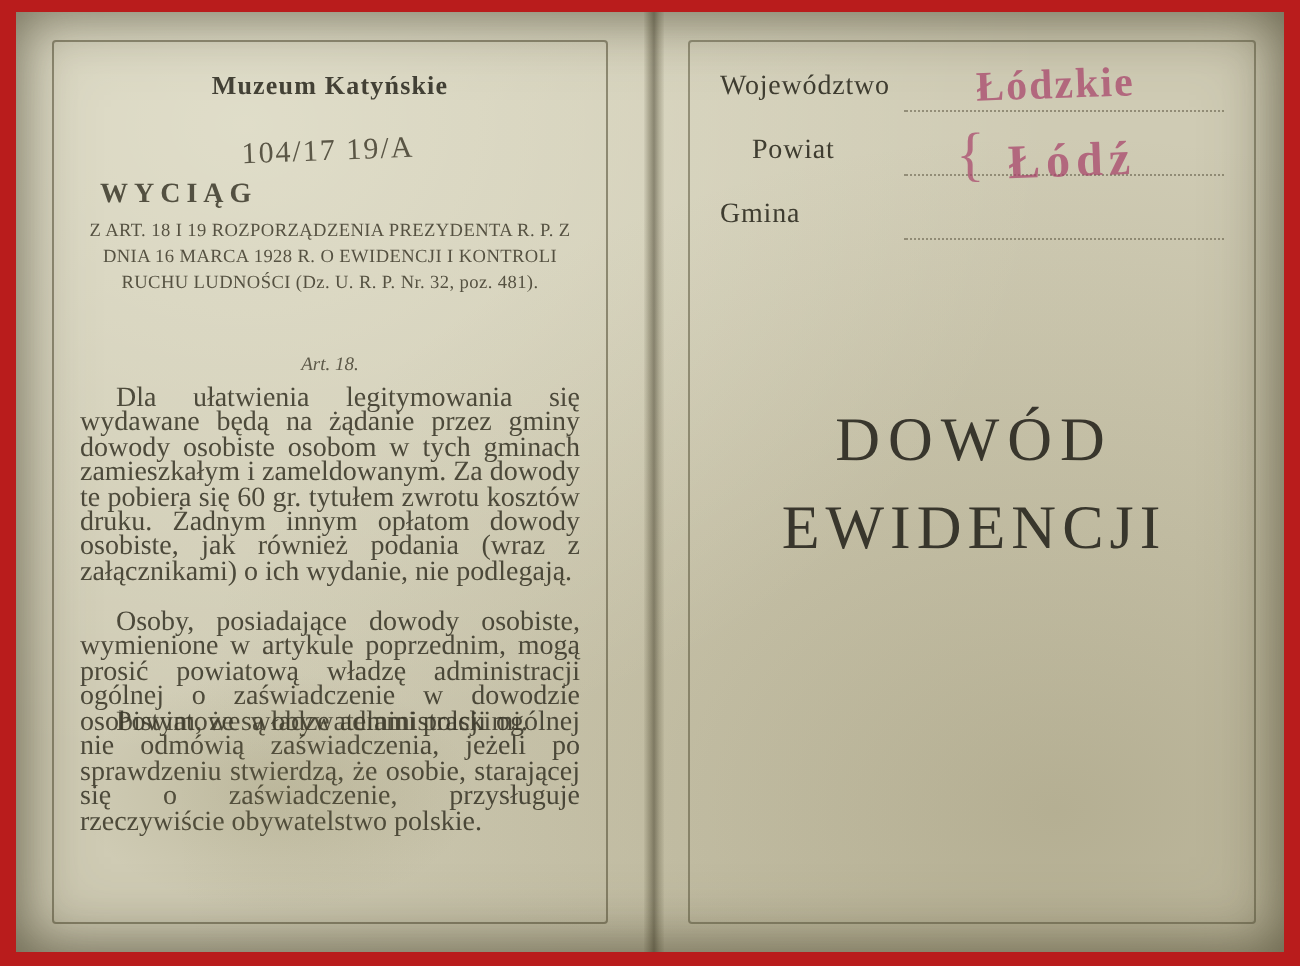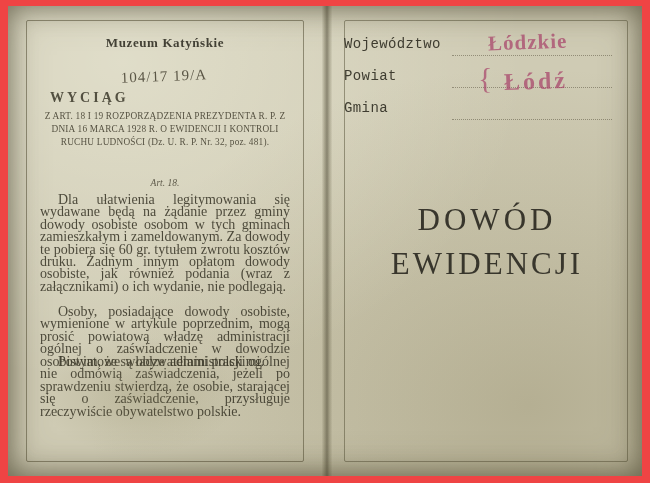--- a/index.html
+++ b/index.html
@@ -10,21 +10,21 @@
   body {
     width: 650px;
     height: 483px;
     overflow: hidden;
     font-family: "Liberation Serif", serif;
   }
   #doc {
     position: relative;
     width: 650px;
     height: 483px;
-    background: #ef4444;
+    background: #b91c1c;
   }
   
   .card {
     position: absolute;
     left: 8px;
     top: 6px;
     width: 634px;
     height: 470px;
     background: #cfcbb4;
     box-shadow: inset 0 0 40px rgba(90,85,60,0.45);
@@ -153,29 +153,28 @@
     text-indent: 18px;
     opacity: 0.88;
   }
   .para.p1 { top: 188px; }
   .para.p2 { top: 300px; }
   .para.p3 { top: 350px; }
 
   
   .field {
     position: absolute;
-    left: 12px;
+    left: 28px;
     font-size: 14px;
     color: #2f2d22;
     letter-spacing: 0.4px;
     opacity: 0.9;
-    font-family: Liberation Mono, monospace;
   }
   .field.f1 { top: 30px; }
-  .field.f2 { top: 62px; }
+  .field.f2 { top: 62px; margin-left: 16px; }
   .field.f3 { top: 94px; }
   .fieldline {
     position: absolute;
     left: 120px;
     width: 160px;
     border-bottom: 1px dotted rgba(70,65,45,0.45);
     height: 1px;
   }
   .fieldline.l1 { top: 48px; }
   .fieldline.l2 { top: 80px; }

